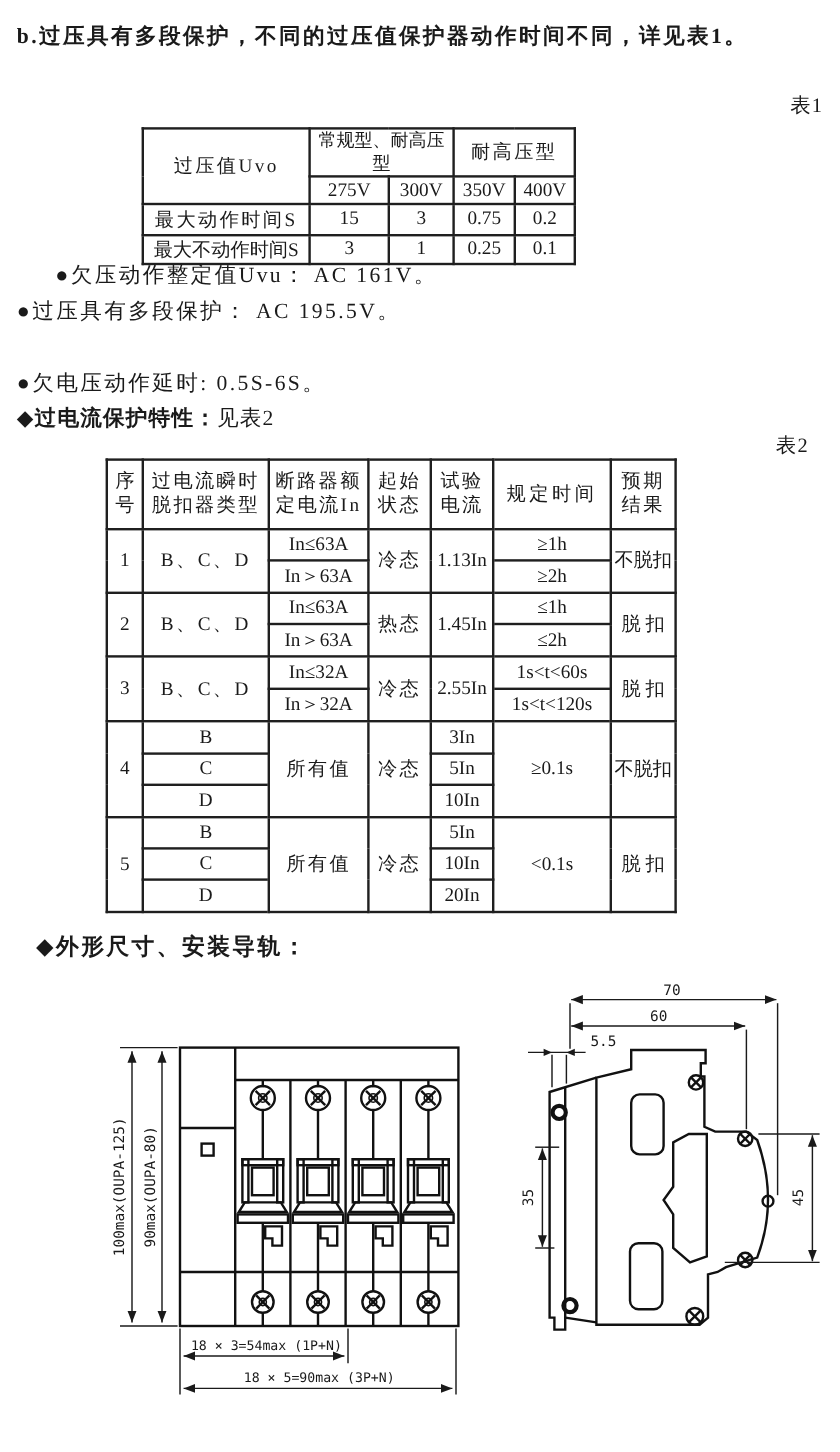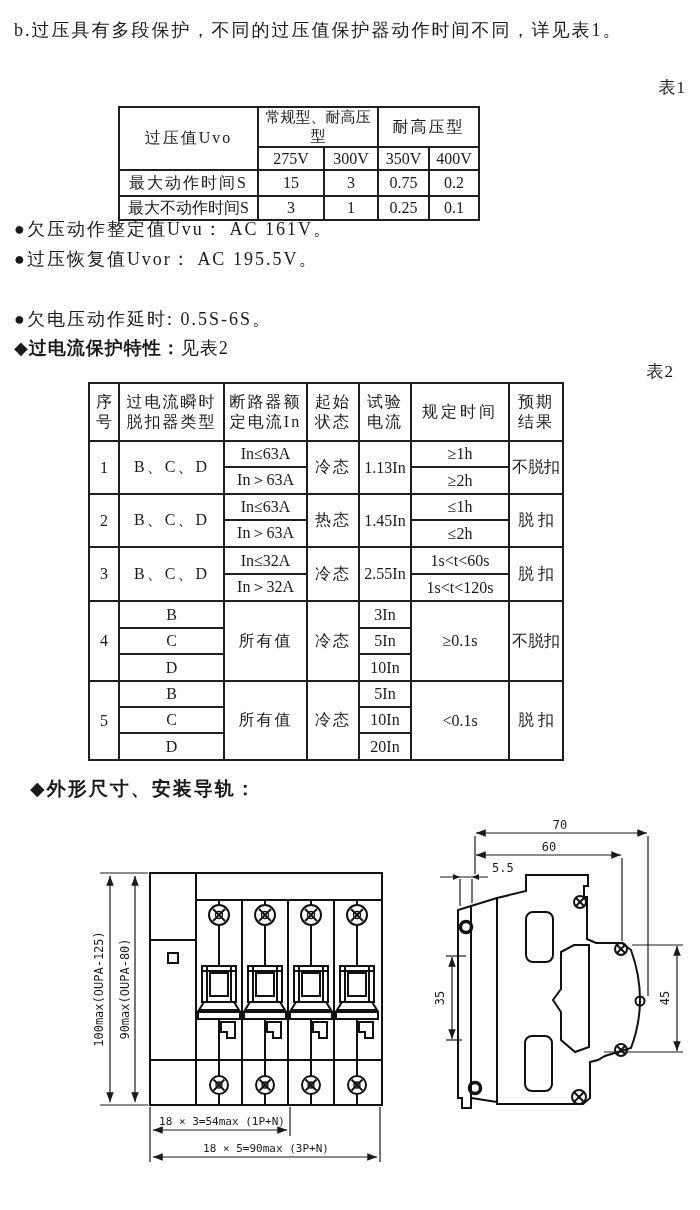--- a/index.html
+++ b/index.html
@@ -20,21 +20,21 @@
   .dimtxt{font-family:"DejaVu Sans Mono","Liberation Mono",monospace;font-size:11px;fill:#1a1a1a;}
   .dimtxt2{font-family:"DejaVu Sans Mono","Liberation Mono",monospace;font-size:12px;fill:#1a1a1a;}
   .footer-cap{position:absolute;left:325px;top:1170px;width:130px;text-align:center;
      font-size:21px;font-weight:bold;letter-spacing:4px;}
 </style>
 </head>
 <body>
 
 <div class="page">
 
-  <div class="line" style="top:18px;">b.过压具有多段保护，不同的过压值保护器动作时间不同，详见表1。</div>
+  <div class="line" style="top:18px;font-weight:bold;">b.过压具有多段保护，不同的过压值保护器动作时间不同，详见表1。</div>
 
   <div class="caption" style="top:76px;left:0;width:686px;">表1</div>
 
   <table style="left:118px;top:106px;width:360px;">
     <colgroup>
         <col style="width:139px">
         <col style="width:66px">
         <col style="width:54px">
         <col style="width:51px">
         <col style="width:50px">
@@ -61,22 +61,22 @@
     <tr style="height:24px;">
       <td>最大不动作时间S</td>
       <td>3</td>
       <td>1</td>
       <td>0.25</td>
       <td>0.1</td>
     </tr>
   </tbody>
     </table>
 
-  <div class="line" style="top:217px;"><span>●</span><span>欠压动作整定值Uvu： AC 161V。</span></div>
-  <div class="line" style="top:247px;"><span>●</span><span>过压恢复值Uvor： AC 195.5V。</span></div>
+  <div class="line" style="top:217px;margin-left:32px;"><span>●</span><span>欠压动作整定值Uvu： AC 161V。</span></div>
+  <div class="line" style="top:247px;"><span>●</span><span>过压具有多段保护： AC 195.5V。</span></div>
   <div class="line" style="top:307px;"><span>●</span><span>欠电压动作延时: 0.5S-6S。</span></div>
 
   <div class="line" style="top:336px;letter-spacing:1px;">
     <span class="hd-bold">◆</span><span class="hd-bold">过电流保护特性：</span><span>见表2</span>
   </div>
 
   <div class="caption" style="top:360px;left:0;width:674px;">表2</div>
 
   <table style="left:88px;top:382px;width:474px;">
     <colgroup>

